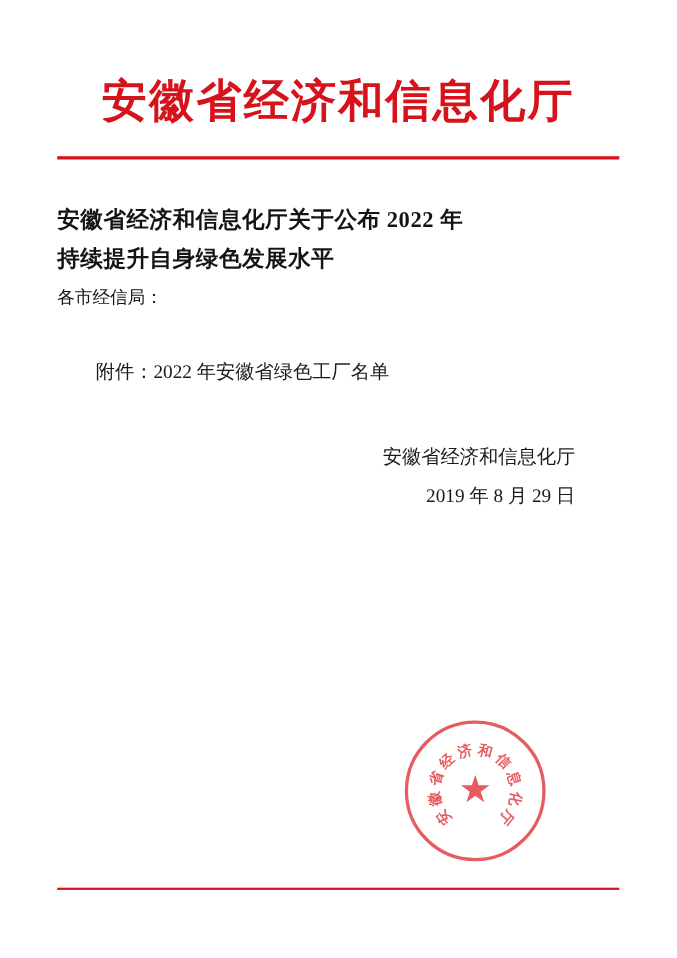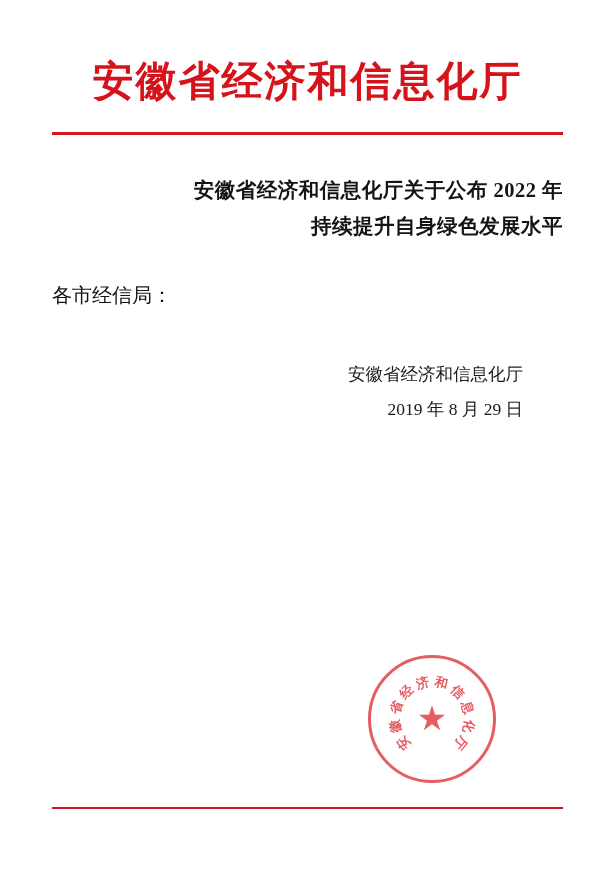--- a/index.html
+++ b/index.html
@@ -13,21 +13,21 @@
     font-family: "Liberation Serif", "DejaVu Serif", serif;
     color: #1a1a1a;
     position: relative;
     overflow: hidden;
   }
   .page {
     position: relative;
     width: 615px;
     height: 871px;
     box-sizing: border-box;
-    padding: 5px 52px;
+    padding: 15px 52px;
   }
   
   .letterhead {
     text-align: center;
     padding-top: 52px;
   }
   .letterhead-title {
     font-family: "Liberation Serif", "DejaVu Serif", serif;
     font-weight: bold;
     font-size: 41px;
@@ -38,34 +38,33 @@
   }
   .red-rule {
     margin-top: 26px;
     height: 3px;
     background: #d6121a;
     width: 100%;
   }
   
   .doc-title {
     margin-top: 38px;
-    text-align: right;
+    text-align: left;
     font-weight: bold;
     font-size: 20.5px;
     line-height: 1.75;
     letter-spacing: 0.5px;
     color: #141414;
   }
   .doc-title div {
     white-space: nowrap;
   }
   
   .body-block {
-    margin-top: 30px;
-    font-size: 20px;
+    font-size: 16px;
     line-height: 2.02;
     color: #141414;
     text-align: justify;
     text-justify: inter-ideograph;
   }
   .salutation {
     margin-bottom: 0;
   }
   .para {
     text-indent: 2em;
@@ -151,20 +150,21 @@
 
   <div class="doc-title">
     <div>安徽省经济和信息化厅关于公布 2022 年</div>
     <div>持续提升自身绿色发展水平</div>
   </div>
 
   <div class="body-block">
     <p class="salutation para" style="text-indent:0">各市经信局：</p>
   </div>
 
+  <div class="attachment">附件：2022 年安徽省绿色工厂名单</div>
 
   <div class="seal">
     <div class="seal-text">
         <span style="transform: rotate(-130deg) translate(-50%, -46px) rotate(0deg);">安</span>
         <span style="transform: rotate(-101.111deg) translate(-50%, -46px) rotate(0deg);">徽</span>
         <span style="transform: rotate(-72.2222deg) translate(-50%, -46px) rotate(0deg);">省</span>
         <span style="transform: rotate(-43.3333deg) translate(-50%, -46px) rotate(0deg);">经</span>
         <span style="transform: rotate(-14.4444deg) translate(-50%, -46px) rotate(0deg);">济</span>
         <span style="transform: rotate(14.4444deg) translate(-50%, -46px) rotate(0deg);">和</span>
         <span style="transform: rotate(43.3333deg) translate(-50%, -46px) rotate(0deg);">信</span>

